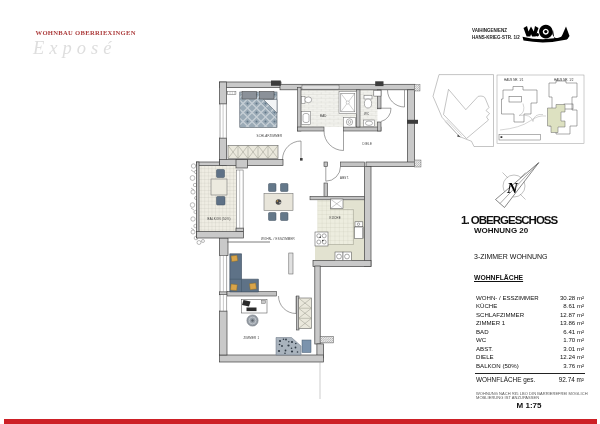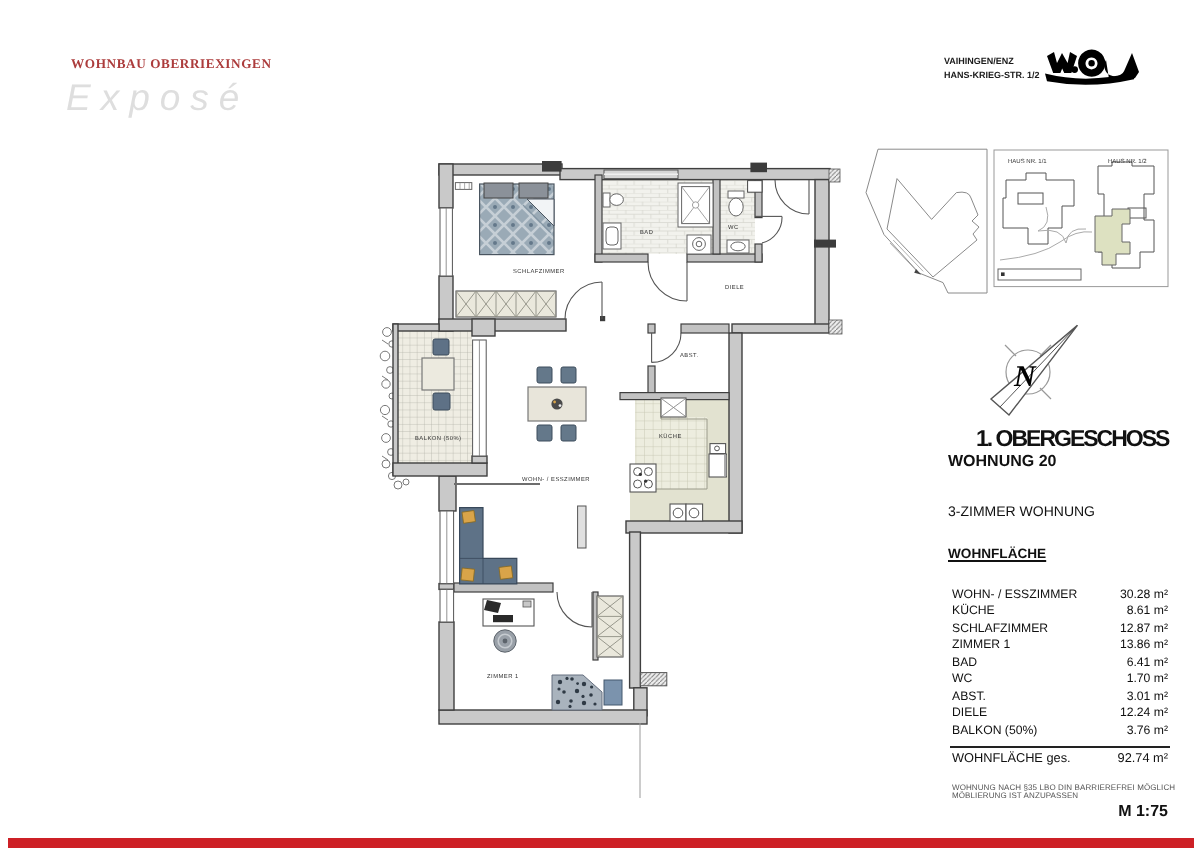--- a/index.html
+++ b/index.html
@@ -1,30 +1,30 @@
 <!DOCTYPE html>
 <html><head><meta charset="utf-8">
 <style>
 html,body{margin:0;padding:0;background:#fff}
 #page{position:relative;width:600px;height:424px;background:#fff;overflow:hidden;font-family:"Liberation Sans",sans-serif}
 .abs{position:absolute}
 #hdr1{left:35.5px;top:29px;color:#ac3c3c;font-family:"Liberation Serif",serif;font-weight:bold;font-size:6.6px;letter-spacing:0.3px}
-#hdr2{left:33px;top:38.2px;color:#dedede;font-family:Liberation Sans, sans-serif;font-style:italic;font-size:18.5px;letter-spacing:5px}
+#hdr2{left:33px;top:38.2px;color:#dedede;font-family:Liberation Serif, serif;font-style:italic;font-size:18.5px;letter-spacing:5px}
 #addr{left:472px;top:28px;font-size:4.5px;font-weight:bold;color:#1a1a1a;line-height:6.6px}
 #redbar{left:3.5px;top:419.2px;width:593px;height:5px;background:#cd2026}
-#t1{left:488px;top:214px;font-size:11.5px;font-weight:bold;color:#111;letter-spacing:-1px}
+#t1{left:461px;top:214px;font-size:11.5px;font-weight:bold;color:#111;letter-spacing:-1px}
 #t2{left:474px;top:226px;font-size:8px;font-weight:bold;color:#111}
 #t3{left:474px;top:252.5px;font-size:7px;color:#111}
 #t4{left:474px;top:273.5px;font-size:6.8px;font-weight:bold;color:#111;text-decoration:underline}
 #tbl{left:476px;top:293.5px;width:108px;font-size:6.1px;color:#111}
 #tbl .r{display:flex;justify-content:space-between;height:8.55px;line-height:8.55px}
 #sum{left:476px;top:375.5px;width:108px;font-size:6.4px;color:#111;display:flex;justify-content:space-between}
 #sepline{left:475px;top:372.6px;width:110px;height:0.9px;background:#222}
 #note{left:476px;top:391.5px;font-size:4px;color:#555;line-height:4.7px;letter-spacing:0.05px}
-#scale{left:474px;top:401px;width:110px;font-size:8px;font-weight:bold;color:#111;text-align:right}
+#scale{left:474px;top:401px;width:110px;font-size:8px;font-weight:bold;color:#111;text-align:center}
 </style></head>
 <body>
 <div id="page">
   <div class="abs" id="hdr1">WOHNBAU OBERRIEXINGEN</div>
   <div class="abs" id="hdr2">Exposé</div>
   <div class="abs" id="addr">VAIHINGEN/ENZ<br>HANS-KRIEG-STR. 1/2</div>
 
   <div class="abs" id="t1">1. OBERGESCHOSS</div>
   <div class="abs" id="t2">WOHNUNG 20</div>
   <div class="abs" id="t3">3-ZIMMER WOHNUNG</div>

